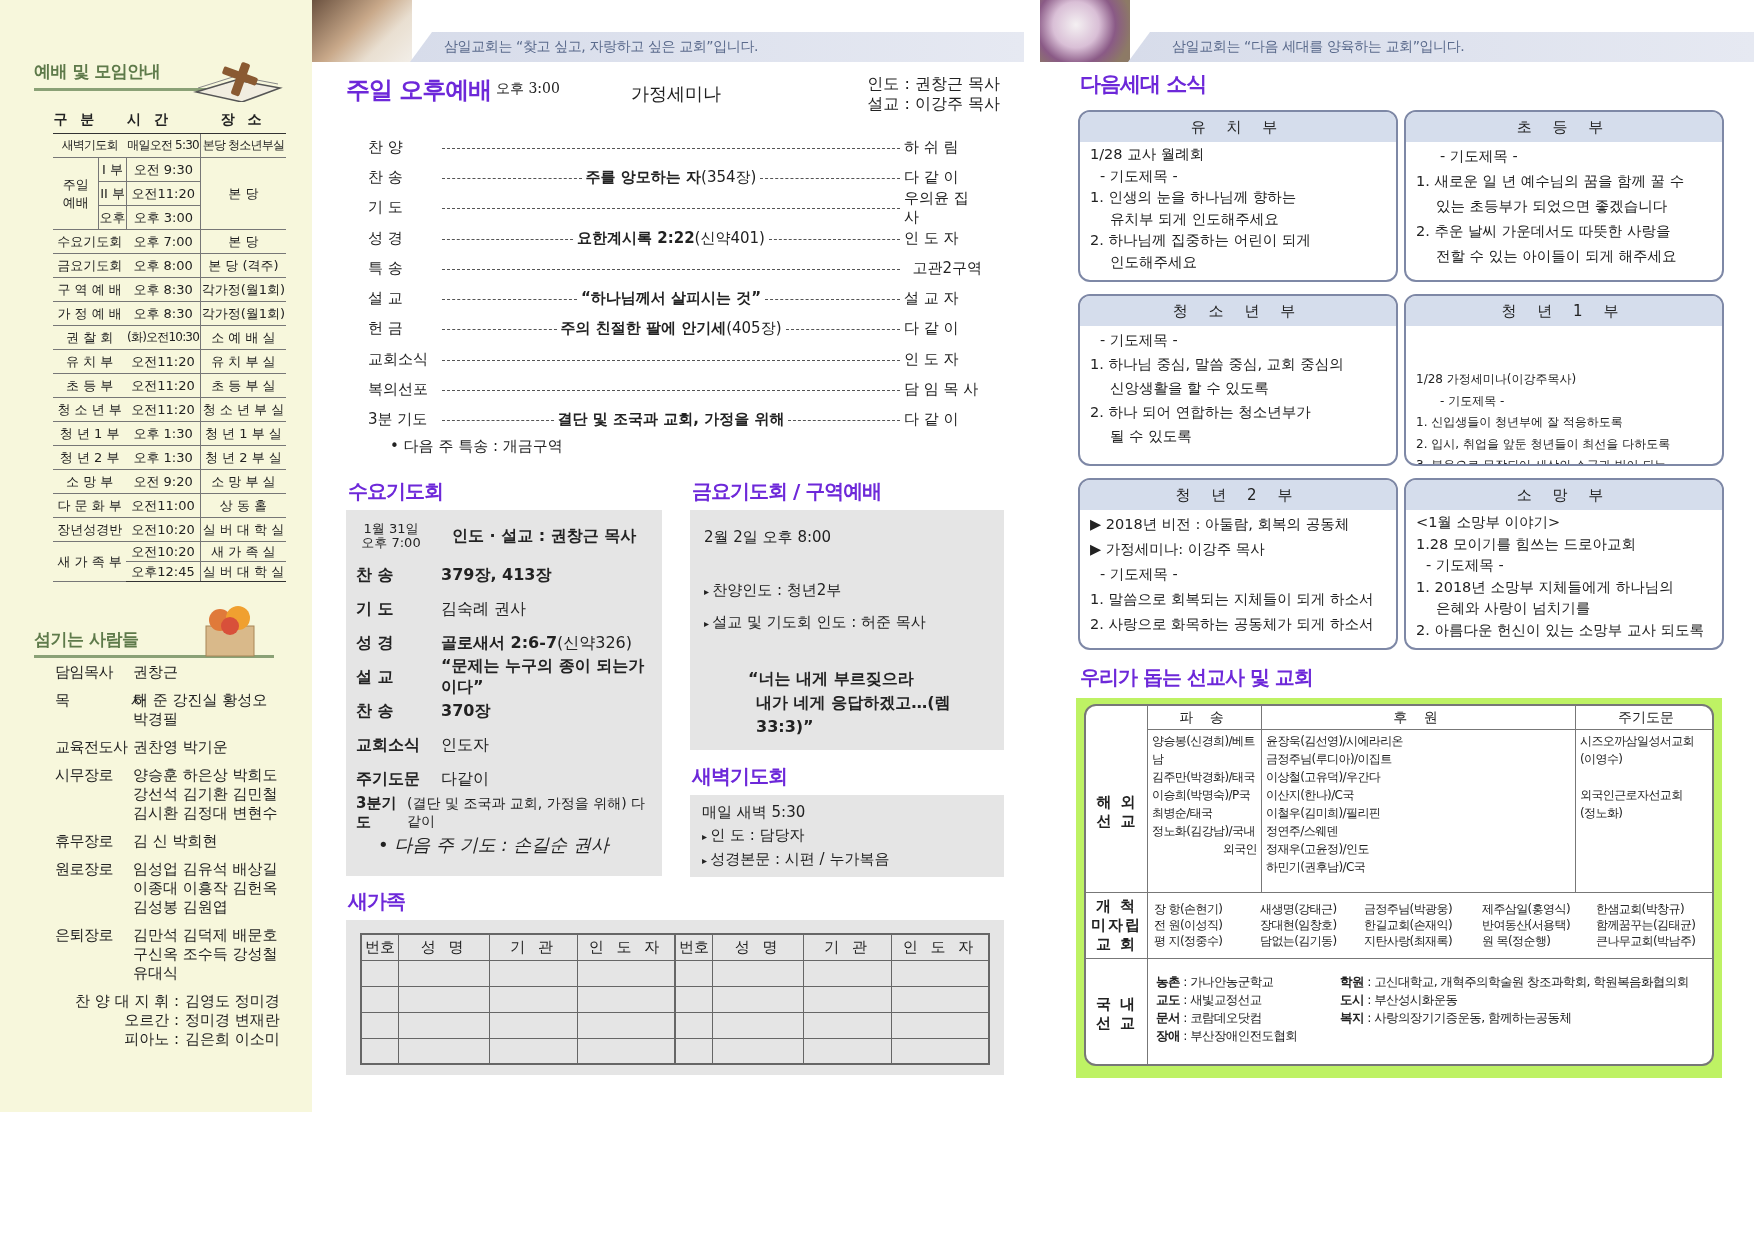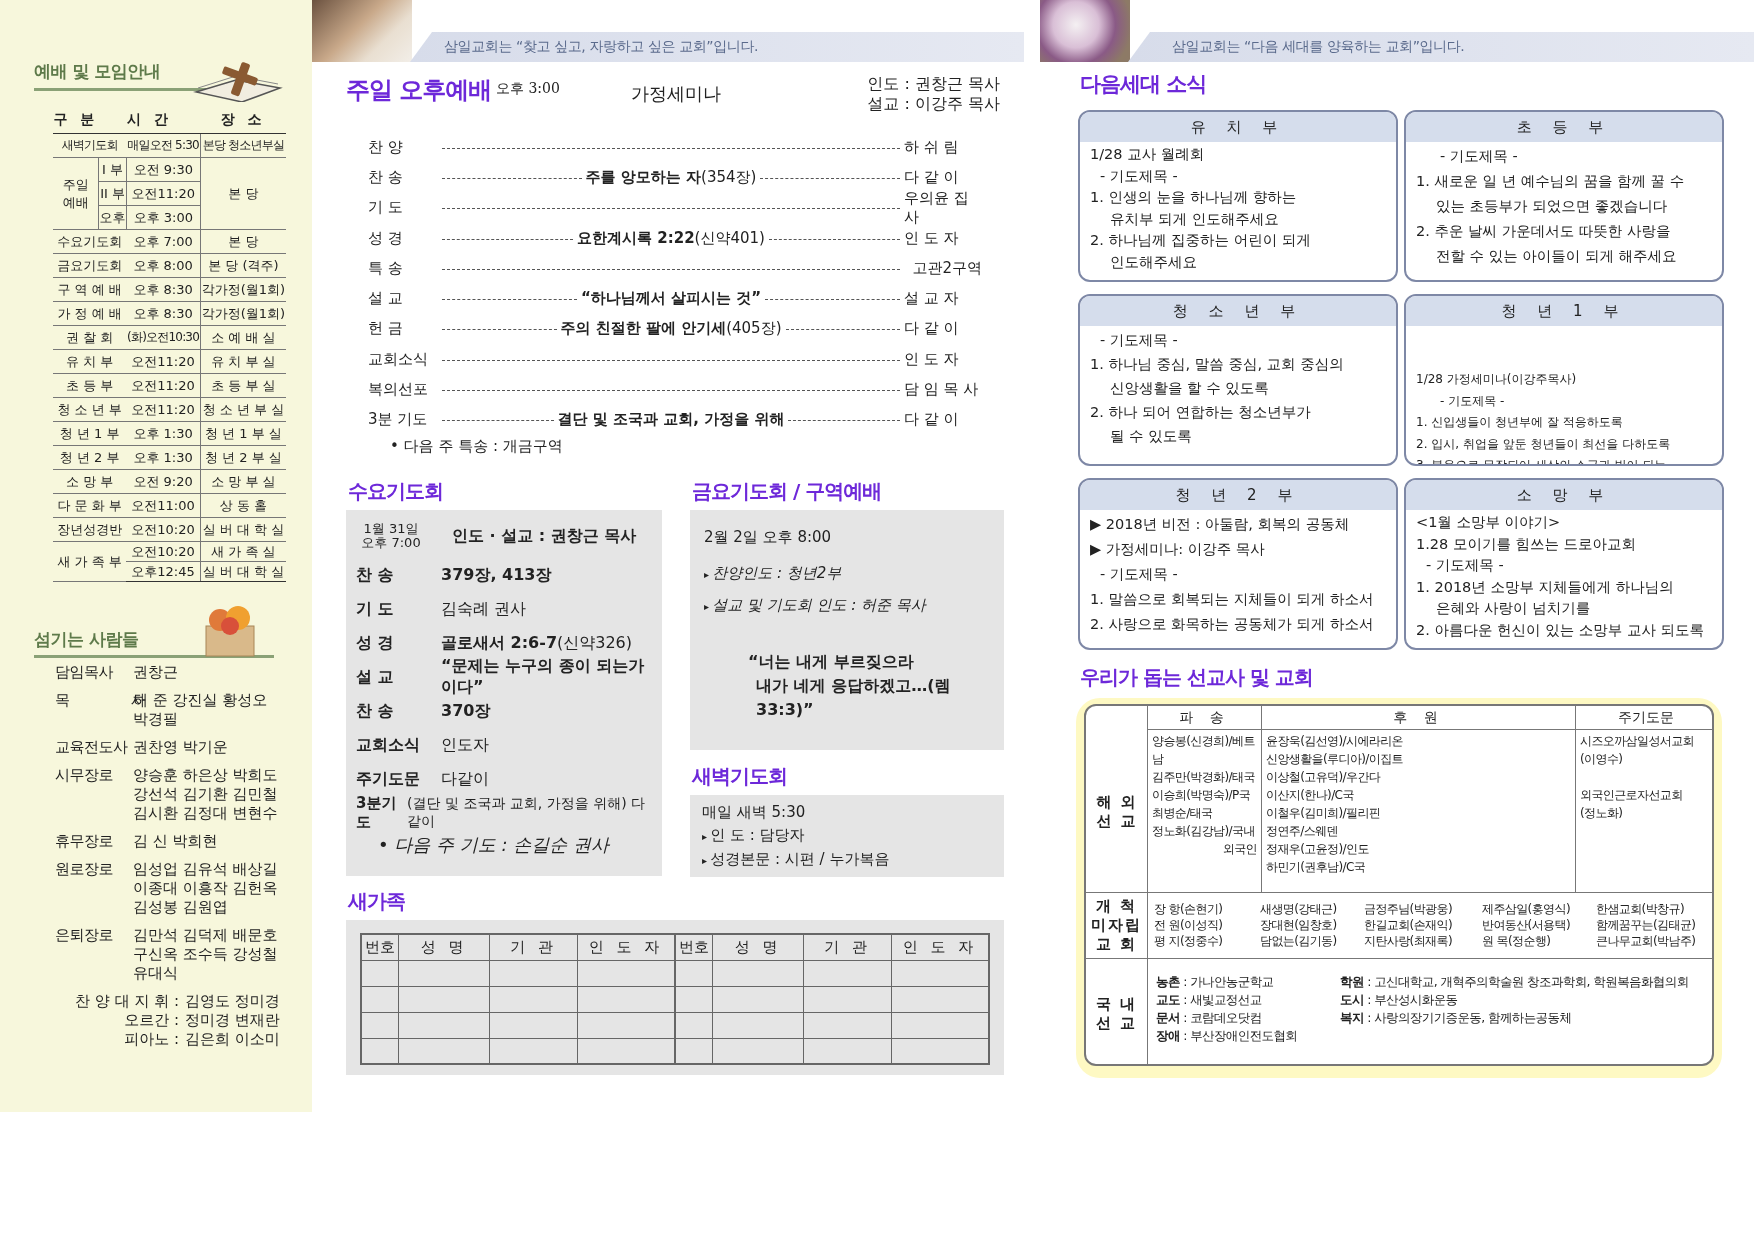--- a/index.html
+++ b/index.html
@@ -58,41 +58,41 @@
   .wed .date { font-size: 13px; line-height: 14px; text-align: center; width: 70px; }
   .wed .lead { font-weight: bold; margin-left: 26px; font-size: 16px; }
   .wed .r { display: flex; height: 34px; align-items: center; }
   .wed .k { width: 85px; display: flex; justify-content: space-between; padding-right: 10px; font-weight: bold; flex-shrink: 0; }
   .wed .v.b { font-weight: bold; }
   .wed .pray3 { font-size: 14px; height: 34px; display: flex; align-items: center; }
   .wed .pray3 b { font-size: 15px; }
   .wed .nxt { padding-left: 22px; font-size: 18px; height: 30px; display: flex; align-items: center; font-style: italic; }
 
   .fri { left: 690px; top: 510px; width: 314px; height: 240px; padding: 18px 14px; font-size: 15px; }
-  .fri .bul { margin-top: 11px; line-height: 30px; font-style: italic; }
+  .fri .bul { margin-top: 28px; line-height: 30px; }
   .fri .bul div::before { content: "▸ "; font-size: 10px; }
   .fri .verse { margin: 28px 0 0 44px; font-weight: bold; font-size: 16px; line-height: 24px; }
 
   .dawn { left: 690px; top: 795px; width: 314px; height: 82px; padding: 6px 12px; font-size: 15px; line-height: 23px; }
   .dawn .b::before { content: "▸ "; font-size: 10px; }
 
   .newfam { left: 346px; top: 920px; width: 658px; height: 155px; padding: 13px 14px; }
   table.nf { width: 100%; border-collapse: collapse; border: 2.5px solid #666; font-size: 15px; }
   table.nf th { font-weight: normal; height: 26px; border: 1px solid #666; letter-spacing: 4px; }
   table.nf td { height: 26px; border: 1px solid #666; }
   table.nf .split { border-left: 2.5px solid #666; }
 
   
   .dept { position: absolute; width: 320px; border: 2px solid #7e88a6; border-radius: 12px; background: #fff; overflow: hidden; font-size: 14.5px; line-height: 21.5px; }
   .dept .dh { background: #d5ddec; text-align: center; height: 30px; line-height: 30px; font-size: 15px; letter-spacing: 8px; }
   .dept .db { padding: 2px 10px; }
   .dept .ind { padding-left: 20px; }
   .dept .cent { padding-left: 10px; }
 
-  .miss-wrap { position: absolute; left: 1076px; top: 698px; width: 646px; height: 380px; background: #fef9c3; border-radius: 24px; }
+  .miss-wrap { position: absolute; left: 1076px; top: 698px; width: 646px; height: 380px; background: #bef264; }
   .miss { position: absolute; left: 8px; top: 6px; width: 630px; height: 362px; border: 2px solid #777; border-radius: 12px; background: #fff; overflow: hidden; font-size: 12px; letter-spacing: -0.6px; }
   .miss .cell { position: absolute; border-right: 1px solid #777; border-bottom: 1px solid #777; }
   .miss .cat { font-weight: bold; font-size: 15px; text-align: center; line-height: 19px; letter-spacing: 2px; display: flex; align-items: center; justify-content: center; }
   .miss .hdr { font-size: 14px; text-align: center; line-height: 22px; letter-spacing: 6px; }
   .miss .list { line-height: 18px; padding: 2px 4px; }
   .miss .dom { line-height: 18px; padding: 14px 8px; font-size: 12.5px; }
   .miss .dom b { font-weight: bold; }
 </style>
 </head>
 <body>
@@ -585,21 +585,21 @@
       <div>양승봉(신경희)/베트남</div>
       <div>김주만(박경화)/태국</div>
       <div>이승희(박명숙)/P국</div>
       <div>최병순/태국</div>
       <div>정노화(김강남)/국내</div>
       <div style="text-align:right;">외국인</div>
     </div>
     <div class="cell list" style="left:176px; top:24px; width:314px; height:163px; display:flex;">
       <div>
         <div>윤장욱(김선영)/시에라리온</div>
-        <div>신앙생활을(루디아)/이집트</div>
+        <div>금정주님(루디아)/이집트</div>
         <div>이상철(고유덕)/우간다</div>
         <div>이산지(한나)/C국</div>
         <div>이철우(김미희)/필리핀</div>
         <div>정연주/스웨덴</div>
         <div>정재우(고윤정)/인도</div>
         <div>하민기(권후남)/C국</div>
       </div>
     </div>
     <div class="cell list" style="left:490px; top:24px; width:140px; height:163px; border-right:none;">
       <div>시즈오까삼일성서교회</div>

